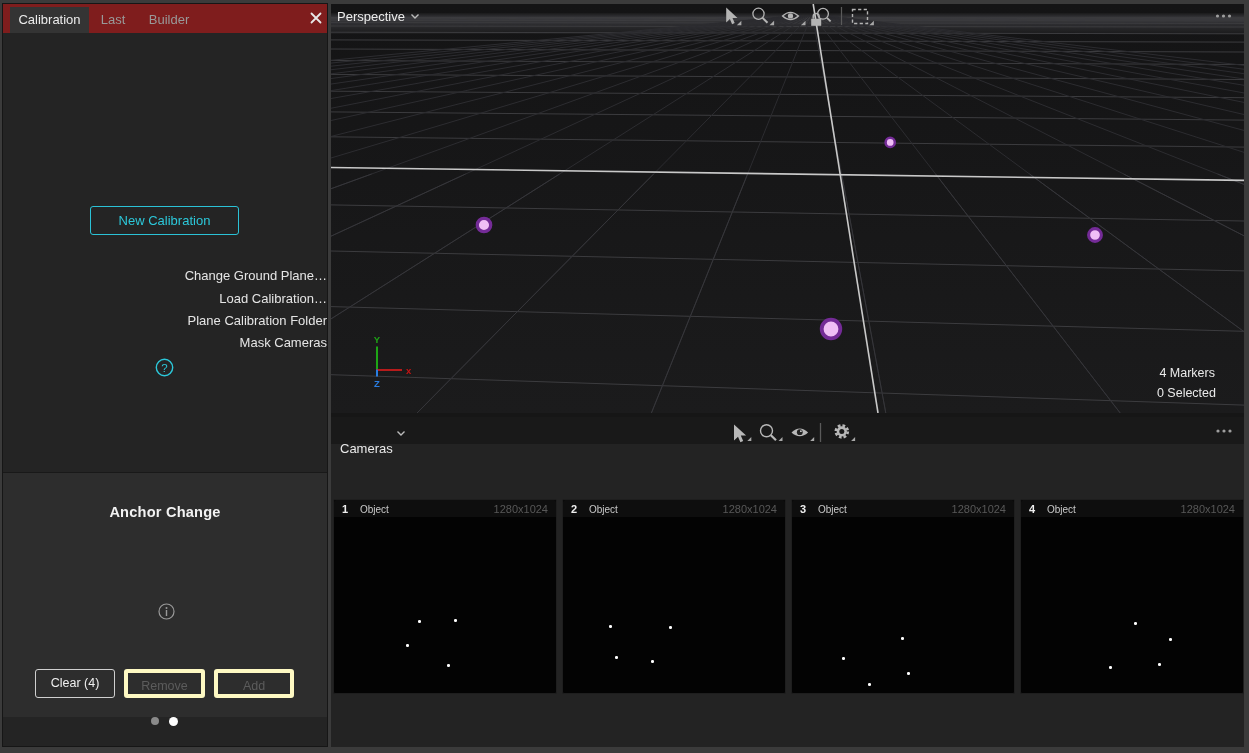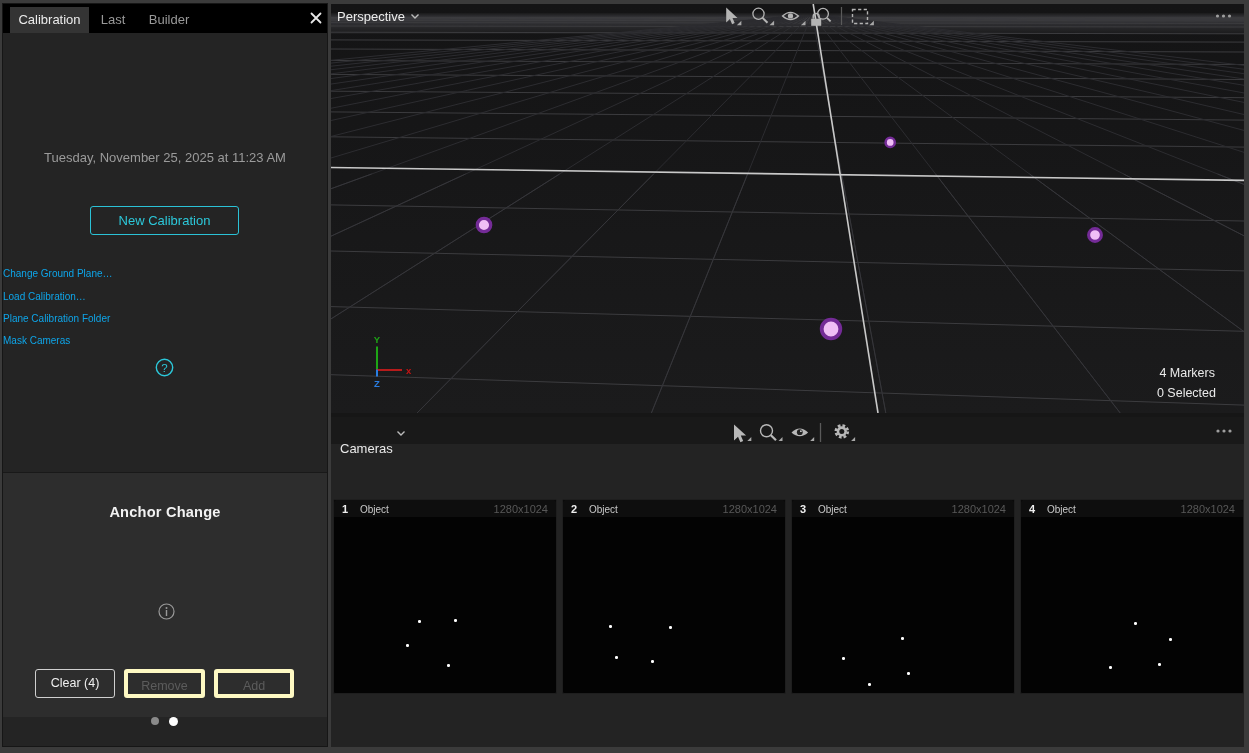--- a/index.html
+++ b/index.html
@@ -1,26 +1,26 @@
 <!DOCTYPE html>
 <html><head><meta charset="utf-8">
 <style>
 *{margin:0;padding:0;box-sizing:border-box}
 html,body{width:1249px;height:753px;overflow:hidden;background:#3b3b3b;font-family:"Liberation Sans",sans-serif}
 #win{position:relative;width:1249px;height:753px}
 #lp{position:absolute;left:2px;top:3px;width:326px;height:744px;background:#242424;border:1px solid #161616}
-#tabbar{position:absolute;left:0;top:0;width:100%;height:29px;background:#000000}
+#tabbar{position:absolute;left:0;top:0;width:100%;height:29px;background:#7f1d1d}
 .tab{position:absolute;top:3px;height:26px;line-height:26px;font-size:13px;color:#999;text-align:center}
 .tab.on{background:#343434;color:#ececec}
 #xclose{position:absolute;right:3px;top:6px;width:16px;height:16px}
 #sect2{position:absolute;left:0;top:468px;width:100%;height:245px;background:#2d2d2d;border-top:1px solid #191919}
 .h1{position:absolute;width:100%;text-align:center;color:#f2f2f2;font-size:14px;font-weight:bold;letter-spacing:.2px}
 .gray{position:absolute;width:100%;text-align:center;color:#9b9b9b;font-size:13px}
 #ncbtn{position:absolute;left:87px;top:202px;width:149px;height:29px;border:1px solid #2bc2d6;border-radius:3px;color:#2cc8da;font-size:13px;text-align:center;line-height:27px}
-.lnk{position:absolute;width:100%;text-align:left;color:#0ea5e9;font-size:10px}
+.lnk{position:absolute;width:100%;text-align:right;color:#e5e5e5;font-size:13px}
 .btn{position:absolute;top:665px;height:29px;border-radius:3px;font-size:12.5px;text-align:center;line-height:27px}
 .btn.en{border:1px solid #cfcfcf;color:#efefef}
 .btn.dis{border:4px solid #fef9c3;color:#5c5c5c}
 .dot{position:absolute;top:717px;border-radius:50%}
 #vp{position:absolute;left:331px;top:4px;width:913px;height:409px;background:#1a1a1b;overflow:hidden}
 #vp .ga{stroke:#3c3c3f;stroke-width:1}#vp .gb{stroke:#36363a;stroke-width:1}#vp .gbf{stroke:#2c2c30;stroke-width:1}
 #vp line.ax{stroke:#c9c9c9;stroke-width:1.6}
 #campanel{position:absolute;left:331px;top:417px;width:913px;height:330px;background:#232323}
 #camhdr{position:absolute;left:0;top:0;width:100%;height:27px;background:#191919}
 #vsplit{position:absolute;left:331px;top:413px;width:913px;height:4px;background:#161616}
@@ -39,21 +39,20 @@
 <div id="win">
   <div id="lp">
     <div id="tabbar">
       <div class="tab on" style="left:7px;width:79px">Calibration</div>
       <div class="tab" style="left:82px;width:56px">Last</div>
       <div class="tab" style="left:136px;width:60px">Builder</div>
       <svg id="xclose" viewBox="0 0 16 16">
           <path d="M3.5 3.5 L12.5 12.5 M12.5 3.5 L3.5 12.5" stroke="#e8e8e8" stroke-width="1.8" stroke-linecap="round"></path>
         </svg>
     </div>
-    <div class="gray" style="top:146px">Tuesday, November 25, 2025 at 11:23 AM</div>
     <div id="ncbtn">New Calibration</div>
     <div class="lnk" style="top:264px">Change Ground Plane…</div>
     <div class="lnk" style="top:287px">Load Calibration…</div>
     <div class="lnk" style="top:309px">Plane Calibration Folder</div>
     <div class="lnk" style="top:331px">Mask Cameras</div>
     <svg style="position:absolute;left:152px;top:354px" width="19" height="19" viewBox="0 0 19 19">
       <circle cx="9.5" cy="9.5" r="8.2" fill="none" stroke="#2cc8da" stroke-width="1.4"></circle>
       <text x="9.5" y="13.6" font-size="11.5" fill="#2cc8da" text-anchor="middle">?</text>
     </svg>
     <div id="sect2">

